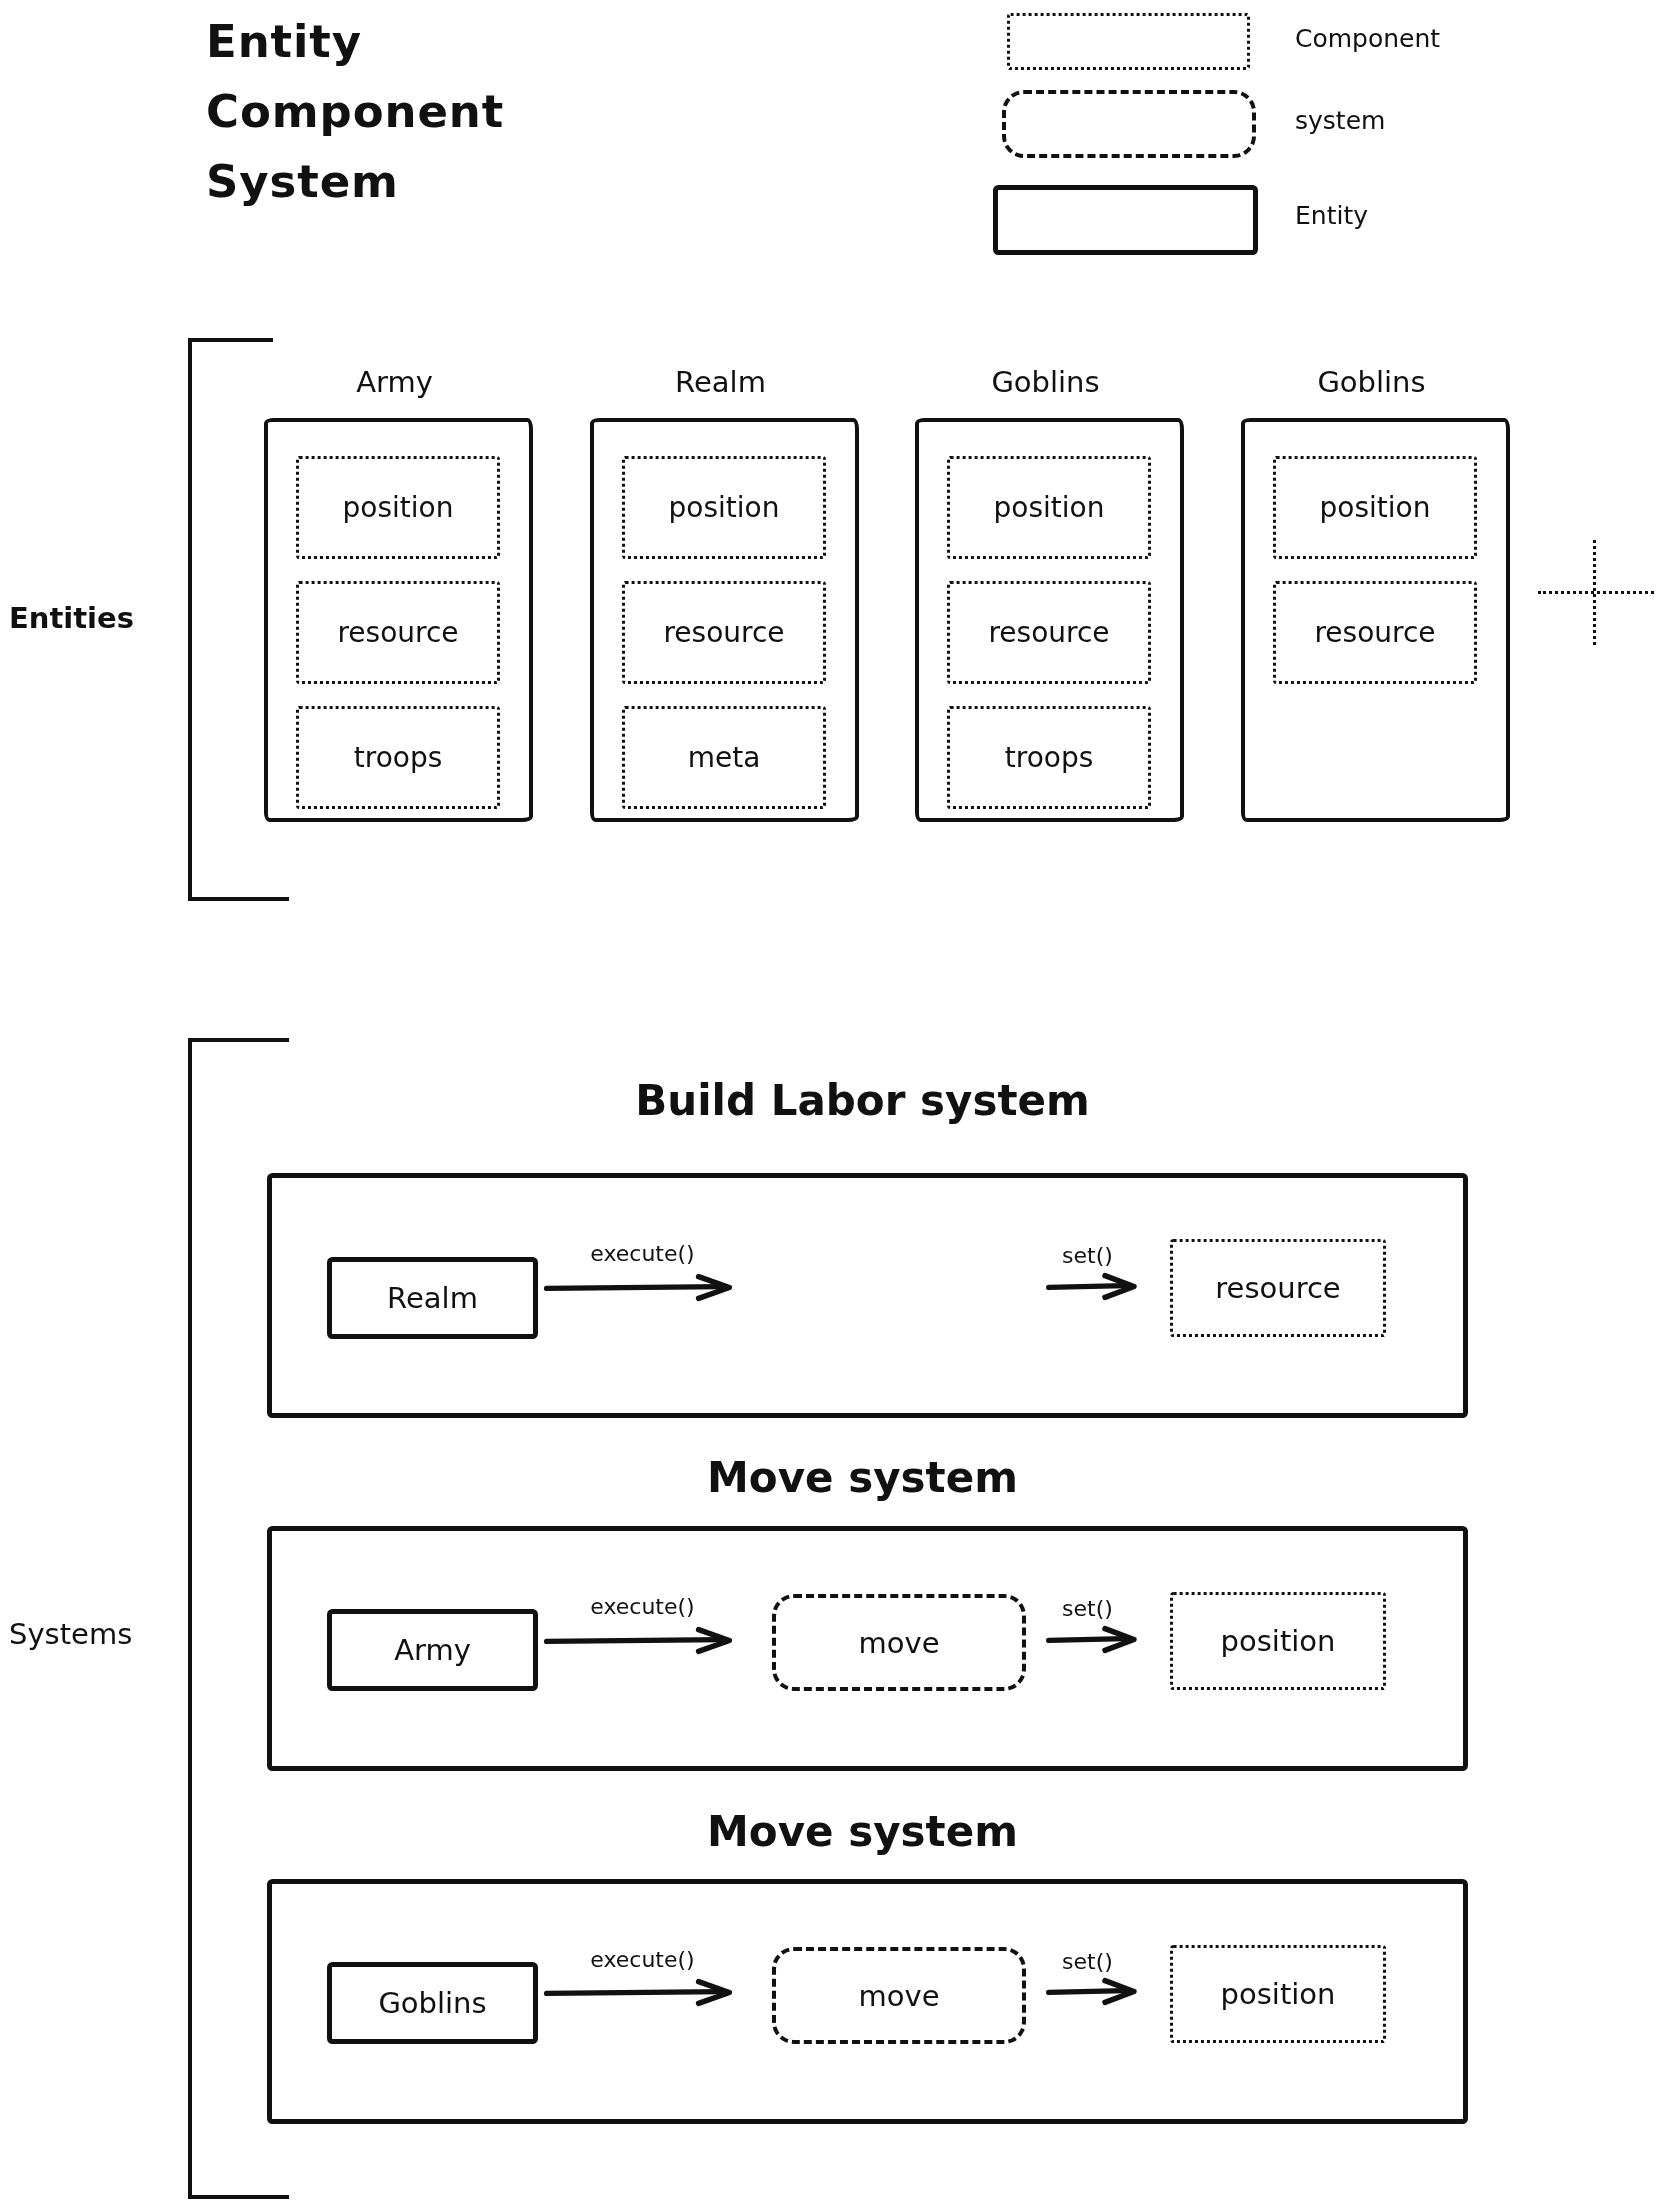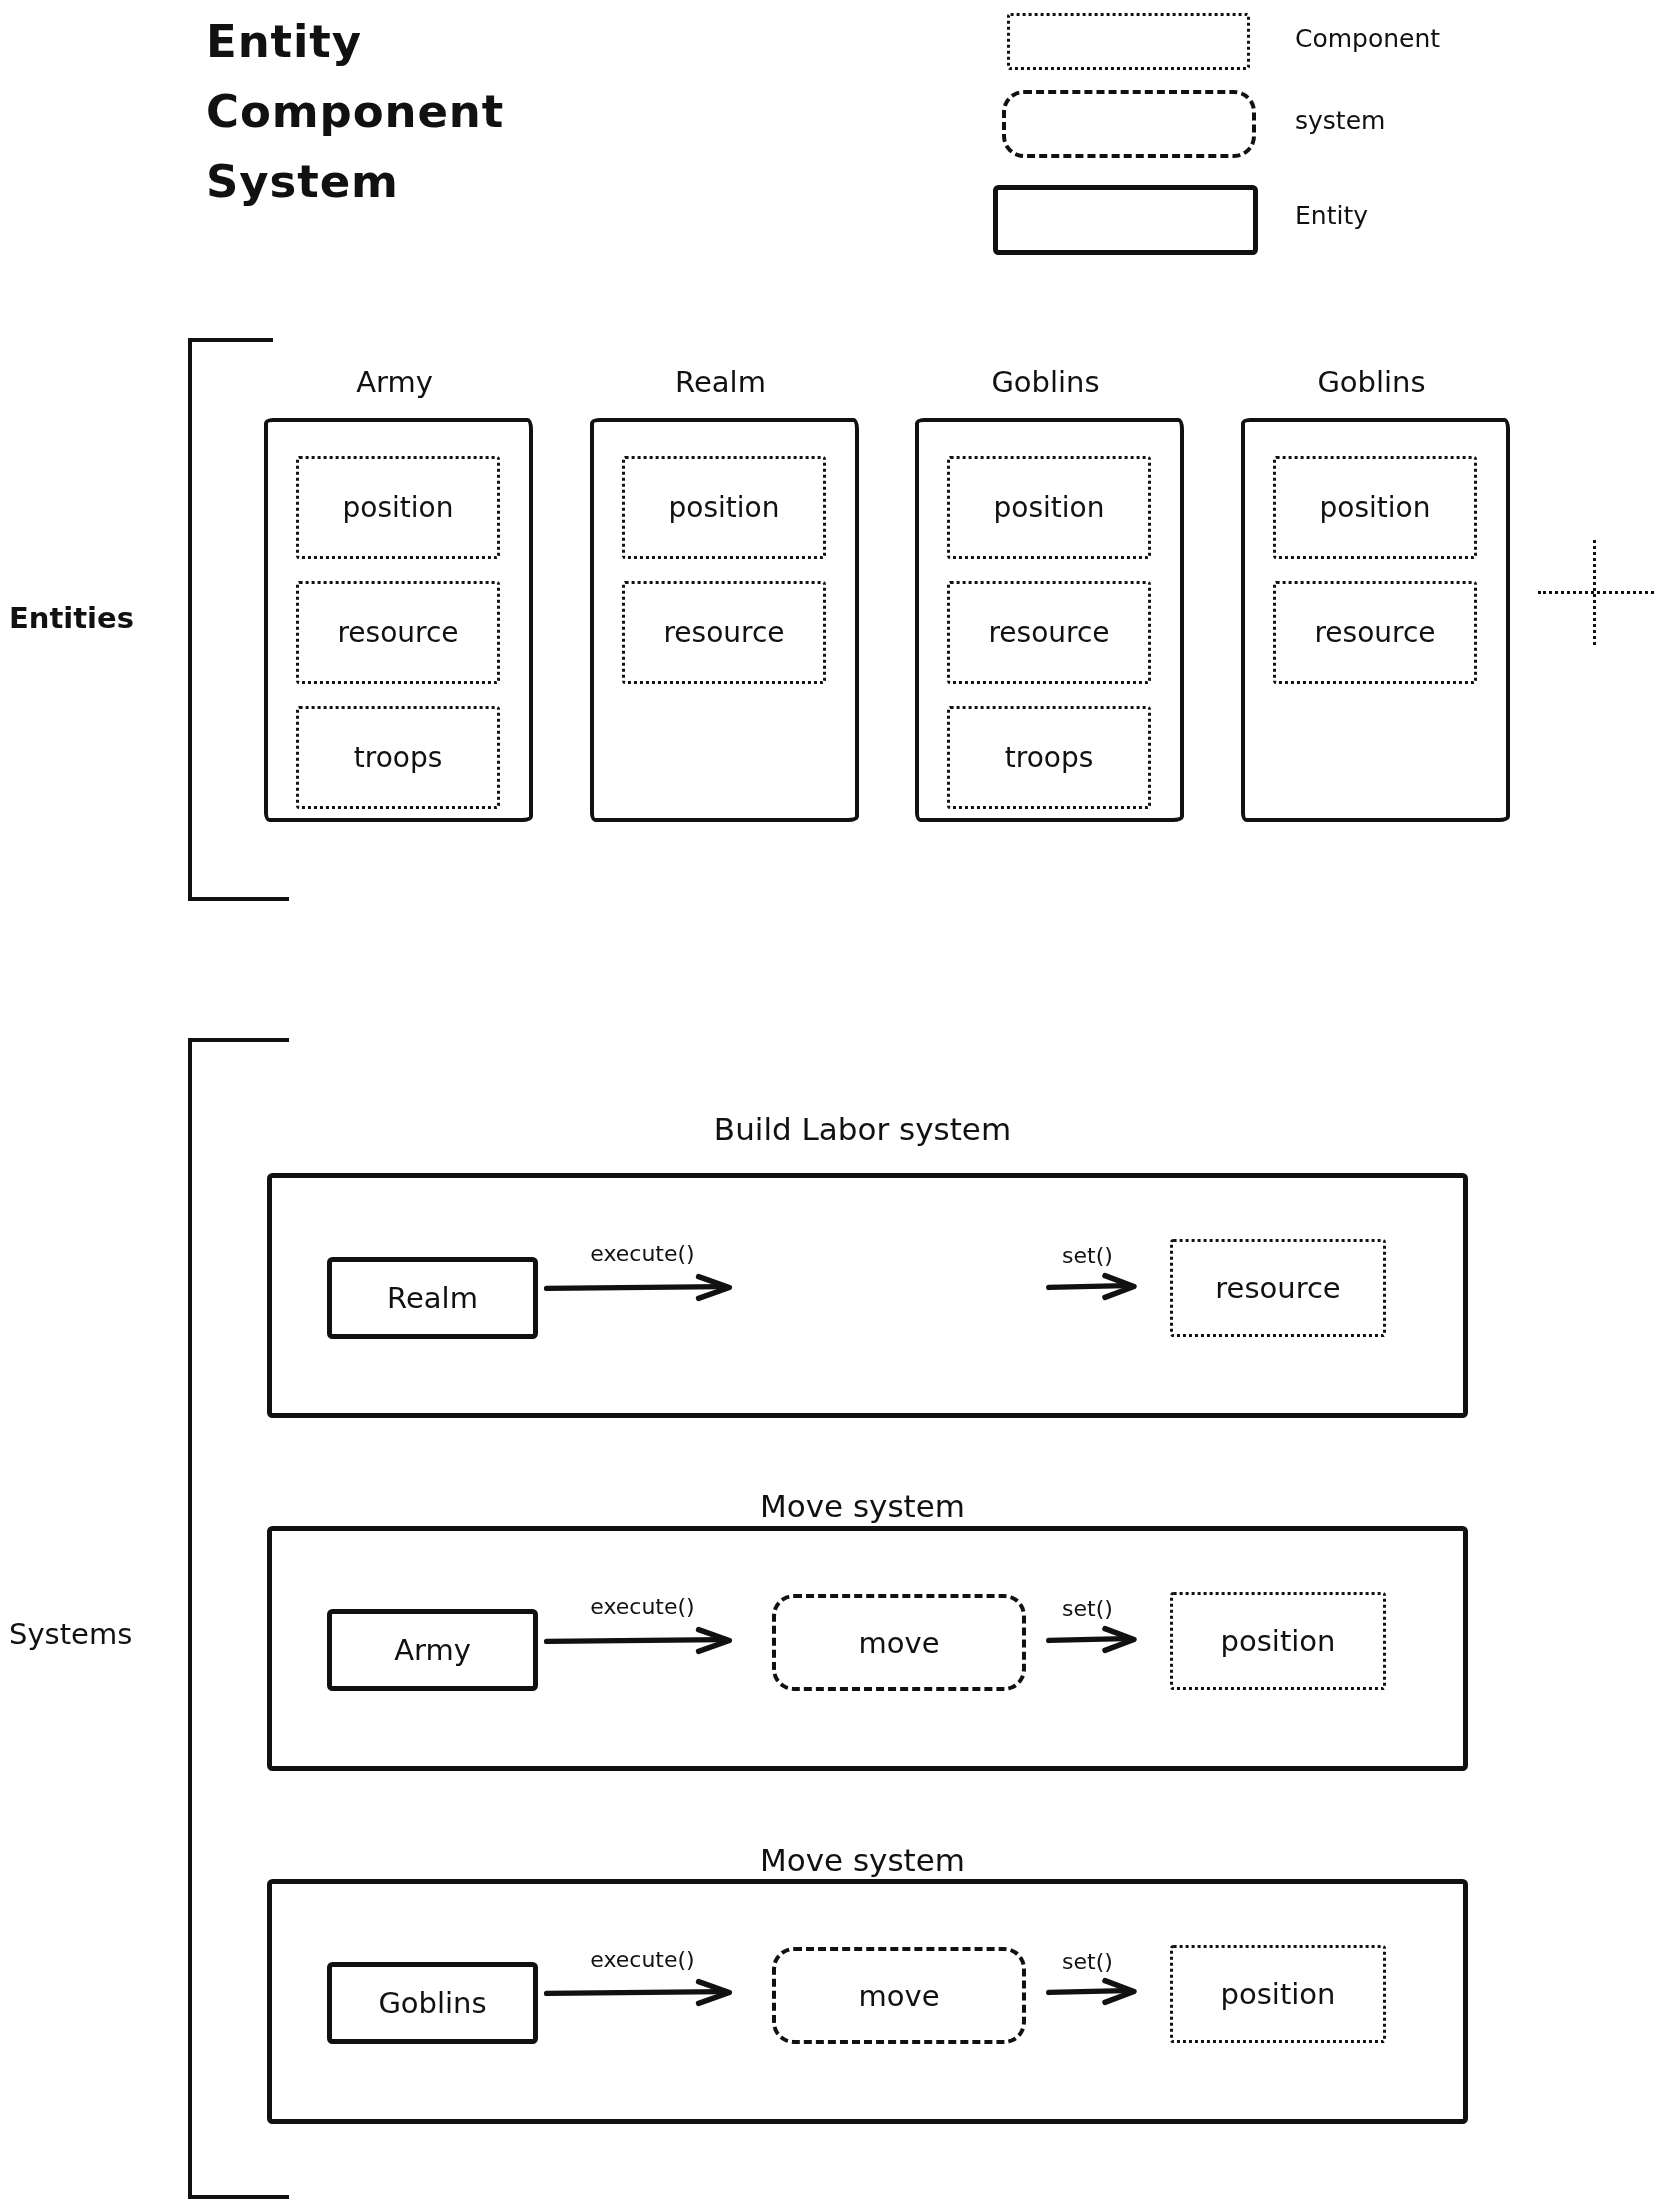--- a/index.html
+++ b/index.html
@@ -8,21 +8,21 @@
     font-family:"DejaVu Sans","Liberation Sans",sans-serif;color:#111;
     overflow:hidden;
   }
   .abs{position:absolute;}
   .ctr{display:flex;align-items:center;justify-content:center;text-align:center;}
   .page-title{font-size:45px;font-weight:700;line-height:70px;letter-spacing:0.9px;}
   .legend-label{font-size:25px;font-weight:500;}
   .section-label{font-size:29px;font-weight:500;}
   .entity-title{font-size:29px;font-weight:500;}
   .comp-label{font-size:28px;font-weight:500;}
-  .sys-title{font-size:31px;font-weight:400;margin-top:28px;}
+  .sys-title{font-size:42px;font-weight:700;}
   .call-label{font-size:22px;font-weight:500;}
   .inner-label{font-size:29px;font-weight:500;}
 
   .box-solid{border:4.5px solid #111;border-radius:9px 5.4px 11px 5.4px / 5.4px 11px 5.4px 9px;background:#fff;}
   .box-solid-thick{border:5.4px solid #111;border-radius:5.4px;background:#fff;}
   .box-dotted{border:3.6px dotted #111;border-radius:3.6px;background:#fff;}
   .box-dashed{border:4.5px dashed #111;border-radius:22px;background:#fff;}
 
   .bracket-line{background:#111;}
 
@@ -64,20 +64,21 @@
   <div class="abs box-solid entity-card" style="left:264px;top:418px;">
     <div class="abs box-dotted comp ctr comp-label" style="top:34px;">position</div>
     <div class="abs box-dotted comp ctr comp-label" style="top:159px;">resource</div>
     <div class="abs box-dotted comp ctr comp-label" style="top:284px;">troops</div>
   </div>
 
   <div class="abs entity-title ctr" style="left:590px;top:360px;width:261px;height:43px;">Realm</div>
   <div class="abs box-solid entity-card" style="left:590px;top:418px;">
     <div class="abs box-dotted comp ctr comp-label" style="top:34px;">position</div>
     <div class="abs box-dotted comp ctr comp-label" style="top:159px;">resource</div>
+    <div class="abs box-dotted comp ctr comp-label" style="top:284px;">meta</div>
   </div>
 
   <div class="abs entity-title ctr" style="left:915px;top:360px;width:261px;height:43px;">Goblins</div>
   <div class="abs box-solid entity-card" style="left:915px;top:418px;">
     <div class="abs box-dotted comp ctr comp-label" style="top:34px;">position</div>
     <div class="abs box-dotted comp ctr comp-label" style="top:159px;">resource</div>
     <div class="abs box-dotted comp ctr comp-label" style="top:284px;">troops</div>
   </div>
 
   <div class="abs entity-title ctr" style="left:1241px;top:360px;width:261px;height:43px;">Goblins</div>

